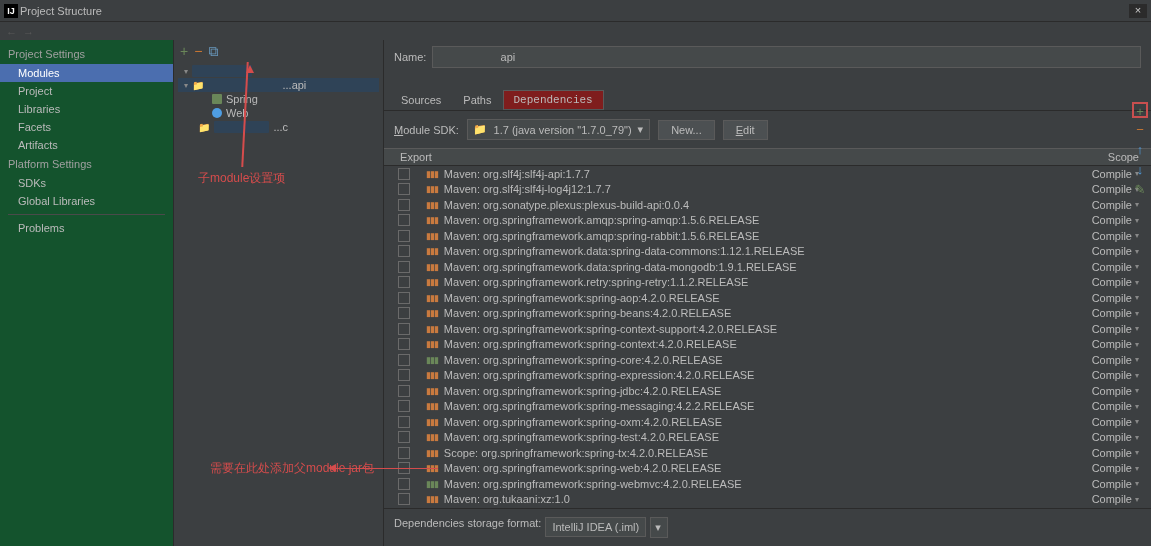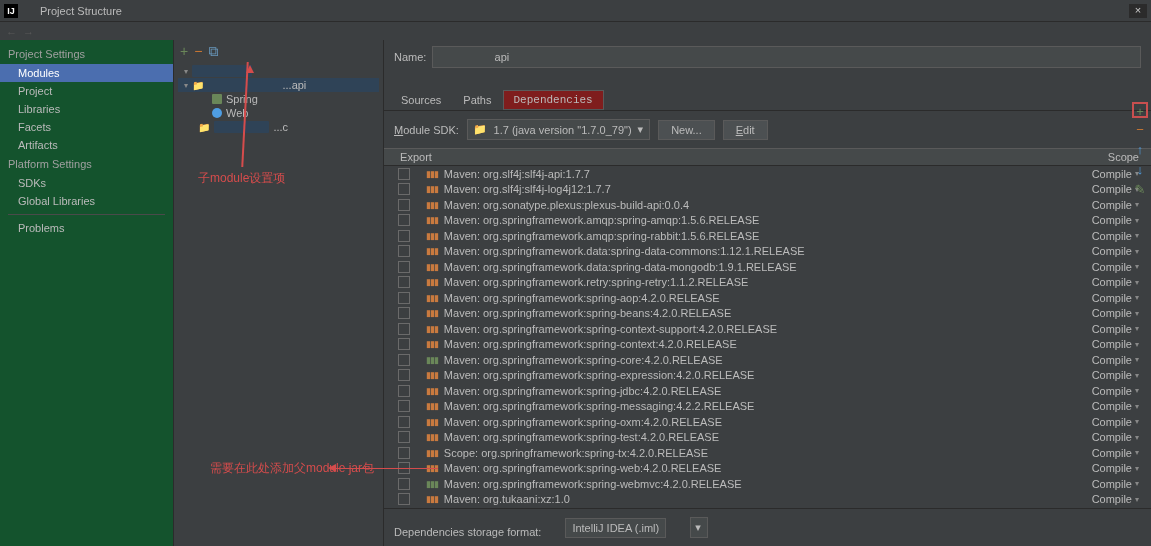--- a/index.html
+++ b/index.html
@@ -1,18 +1,18 @@
 <!DOCTYPE html>
 <html><head>
 <meta charset="utf-8">
 <style>
 * { margin: 0; padding: 0; box-sizing: border-box; font-family: "Segoe UI", Tahoma, sans-serif; font-size: 11px; }
 body { background: #3c3f41; color: #bbbbbb; width: 1151px; height: 546px; overflow: hidden; position: relative; }
 .titlebar { height: 22px; background: #3c3f41; border-bottom: 1px solid #2b2b2b; display: flex; align-items: center; padding: 0 4px; }
-.titlebar .app-icon { width: 14px; height: 14px; background: #000; display: inline-flex; align-items: center; justify-content: center; color: #fff; font-weight: bold; font-size: 9px; margin-right: 22px; }
+.titlebar .app-icon { width: 14px; height: 14px; background: #000; display: inline-flex; align-items: center; justify-content: center; color: #fff; font-weight: bold; font-size: 9px; margin-right: 2px; }
 .titlebar .close { margin-left: auto; width: 18px; height: 14px; background: #2b2b2b; color: #ccc; text-align: center; line-height: 12px; font-size: 11px; cursor: pointer; }
 .topnav { height: 18px; padding: 0 6px; display: flex; align-items: center; color: #5a5a5a; gap: 6px; }
 .main { display: flex; height: calc(100% - 40px); }
 .sidebar-left { width: 174px; background: #14532d; border-right: 1px solid #2b2b2b; padding-top: 4px; }
 .sidebar-left .section-header { color: #a0a0a0; padding: 4px 8px; font-weight: normal; }
 .sidebar-left .item { padding: 3px 18px; color: #bbbbbb; cursor: pointer; }
 .sidebar-left .item.selected { background: #4b6eaf; color: #fff; }
 .sidebar-left hr { border: none; border-top: 1px solid #4a4a4a; margin: 4px 8px; }
 .mid-tree { width: 210px; background: #3c3f41; border-right: 1px solid #2b2b2b; }
 .tree-toolbar { height: 22px; display: flex; align-items: center; gap: 6px; padding: 0 6px; }
@@ -20,21 +20,21 @@
 .plus-g { color: #6a8759; } .minus-r { color: #cc7832; } .copy-b { color: #6897bb; }
 .tree-body { padding: 2px 4px; }
 .tree-row { display: flex; align-items: center; gap: 4px; padding: 1px 2px 1px 6px; color: #bbbbbb; }
 .tree-row .folder-i { color: #d0a96e; font-size: 10px; }
 .tree-row .spring-i { width: 10px; height: 10px; background: #6a8759; border-radius: 1px; }
 .tree-row .web-i { width: 10px; height: 10px; background: #4f9ee3; border-radius: 50%; }
 .tree-row .tri { color: #888; font-size: 8px; }
 .blur { background: #2f4357; color: transparent; border-radius: 1px; display: inline-block; height: 12px; }
 .right-panel { flex: 1; background: #3c3f41; display: flex; flex-direction: column; min-width: 0; }
 .name-row { display: flex; align-items: center; padding: 6px 10px; gap: 6px; }
-.name-row input { flex: 1; background: #45494a; border: 1px solid #5a5a5a; color: #bbbbbb; padding: 2px 0; height: 22px; }
+.name-row input { flex: 1; background: #45494a; border: 1px solid #5a5a5a; color: #bbbbbb; padding: 2px 6px; height: 22px; }
 .tabs { display: flex; gap: 0; padding: 0 6px; border-bottom: 1px solid #2b2b2b; margin-top: 16px; }
 .tabs .tab { padding: 3px 10px; color: #bbbbbb; cursor: pointer; border: 1px solid transparent; }
 .tabs .tab.active { background: #7f1d1d; border: 1px solid #5a5a5a; border-bottom: 1px solid #515658; font-family: Liberation Mono, monospace; }
 .sdk-row { display: flex; align-items: center; gap: 8px; padding: 8px 10px; }
 .sdk-row .u { text-decoration: underline; }
 .combo { background: #45494a; border: 1px solid #5a5a5a; padding: 3px 6px; color: #bbbbbb; display: inline-flex; align-items: center; gap: 6px; min-width: 100px; }
 .btn { background: #4c5052; border: 1px solid #5a5a5a; padding: 3px 12px; color: #bbbbbb; cursor: pointer; }
 .dep-header { display: flex; align-items: center; background: #45494a; border-top: 1px solid #5a5a5a; border-bottom: 1px solid #2b2b2b; padding: 2px 12px; }
 .dep-header .export { width: 40px; text-align: center; }
 .dep-header .scope { margin-left: auto; width: 54px; text-align: right; }
@@ -45,21 +45,21 @@
 .dep-row .lib-i.green { color: #6a8759; }
 .dep-row .scope-c { margin-left: auto; display: inline-flex; align-items: center; gap: 3px; }
 .dep-row .dd { color: #888; font-size: 8px; }
 .side-buttons { position: absolute; right: 0; top: 102px; width: 22px; display: flex; flex-direction: column; align-items: center; gap: 4px; }
 .side-buttons .sb { width: 16px; height: 16px; text-align: center; line-height: 16px; cursor: pointer; font-size: 13px; }
 .sb.add { color: #6a8759; border: 2px solid #c94f4f; }
 .sb.rem { color: #cc7832; }
 .sb.up { color: #4f9ee3; }
 .sb.down { color: #4f9ee3; }
 .sb.edit { color: #6a8759; }
-.storage-row { padding: 8px 10px; border-top: 1px solid #2b2b2b; display: flex; align-items: flex-end; gap: 24px; }
+.storage-row { padding: 8px 10px; border-top: 1px solid #2b2b2b; display: flex; align-items: flex-start; gap: 4px; }
 .annotation { position: absolute; color: #d54c4c; font-size: 12px; pointer-events: none; }
 .arrow-line { position: absolute; background: #d54c4c; height: 1px; pointer-events: none; }
 .arrow-head { position: absolute; width: 0; height: 0; border-top: 4px solid transparent; border-bottom: 4px solid transparent; pointer-events: none; }
 </style>
 </head>
 <body>
 
 <div class="titlebar">
   <span class="app-icon">IJ</span>
   <span>Project Structure</span>

